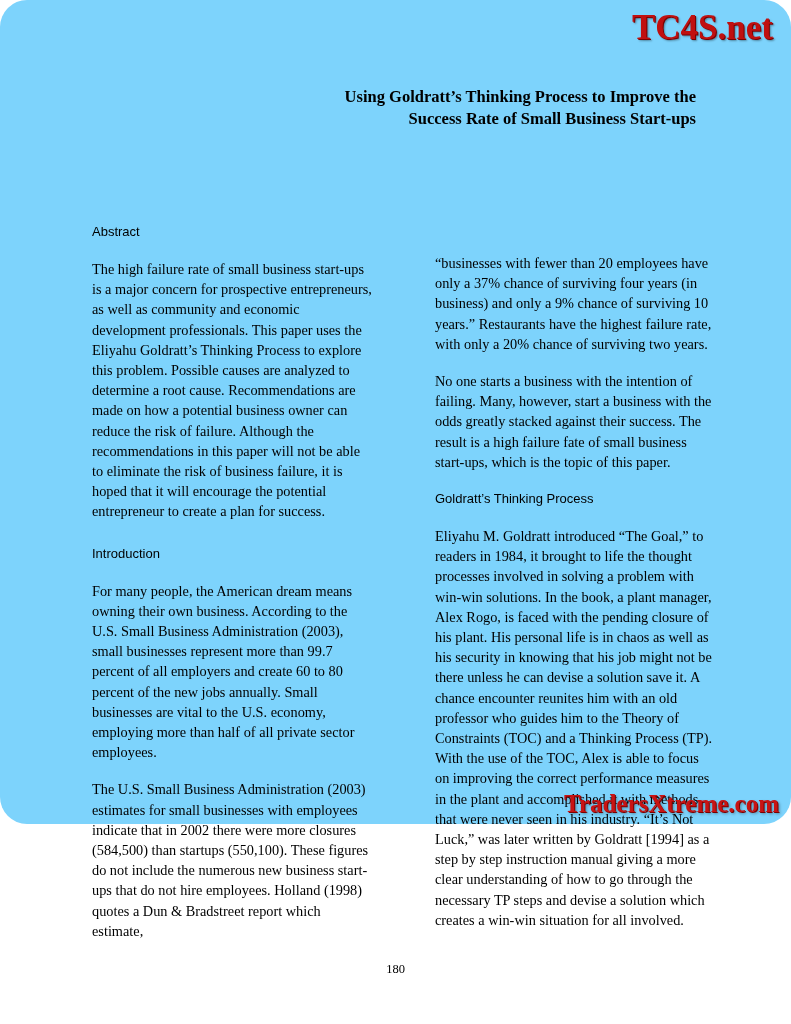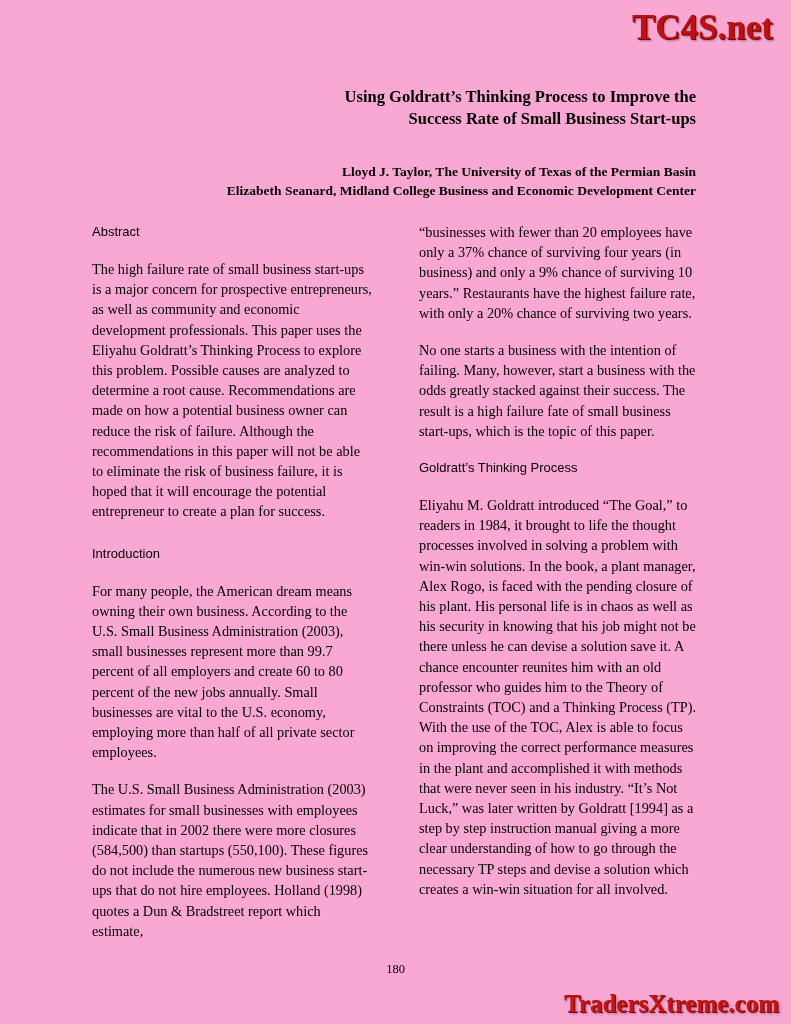--- a/index.html
+++ b/index.html
@@ -13,22 +13,23 @@
     position: relative;
     overflow: hidden;
     font-family: "Liberation Serif", serif;
     color: #000000;
   }
 
   .page {
     position: absolute;
     left: 0; top: 0;
     width: 791px;
-    height: 1024px;
-    background: #f9a8d4;
+    height: 824px;
+    background: #7dd3fc;
+    border-radius: 27px;
   }
 
   
   .wm-topright {
     position: absolute;
     right: 18px;
     top: 8px;
     font-family: "Liberation Serif", serif;
     font-weight: bold;
     font-size: 35px;
@@ -87,21 +88,21 @@
   
   .col {
     position: absolute;
     top: 222px;
     width: 280px;
     font-size: 14.3px;
     line-height: 20.2px;
     text-align: left;
   }
   .col-left { left: 92px; }
-  .col-right { left: 419px; }
+  .col-right { left: 435px; margin-top: 31px; }
 
   .section-head {
     font-family: "Liberation Sans", sans-serif;
     font-weight: normal;
     font-size: 13px;
     margin: 0 0 17px 0;
     line-height: 20px;
   }
   .section-head.spaced-top { margin-top: 22px; }
 
@@ -126,24 +127,20 @@
 
 <div class="page">
 
   <div class="wm-topright">TC4S.net</div>
 
   <div class="title-block">
     <div class="paper-title">
       <div>Using Goldratt’s Thinking Process to Improve the</div>
       <div>Success Rate of Small Business Start-ups</div>
     </div>
-    <div class="authors">
-      <div>Lloyd J. Taylor, The University of Texas of the Permian Basin</div>
-      <div>Elizabeth Seanard, Midland College Business and Economic Development Center</div>
-    </div>
   </div>
 
   <div class="col col-left">
     <h2 class="section-head">Abstract</h2>
     <p class="para">The high failure rate of small business start-ups is a major concern for prospective entrepreneurs, as well as community and economic development professionals.  This paper uses the Eliyahu Goldratt’s Thinking Process to explore this problem.  Possible causes are analyzed to determine a root cause.  Recommendations are made on how a potential business owner can reduce the risk of failure.  Although the recommendations in this paper will not be able to eliminate the risk of business failure, it is hoped that it will encourage the potential entrepreneur to create a plan for success.</p>
     <h2 class="section-head spaced-top">Introduction</h2>
     <p class="para">For many people, the American dream means owning their own business.  According to the U.S. Small Business Administration (2003), small businesses represent more than 99.7 percent of all employers and create 60 to 80 percent of the new jobs annually.  Small businesses are vital to the U.S. economy, employing more than half of all private sector employees.</p>
     <p class="para">The U.S. Small Business Administration (2003) estimates for small businesses with employees indicate that in 2002 there were more closures (584,500) than startups (550,100).  These figures do not include the numerous new business start-ups that do not hire employees.  Holland (1998) quotes a Dun &amp; Bradstreet report which estimate,</p>
   </div>
 

